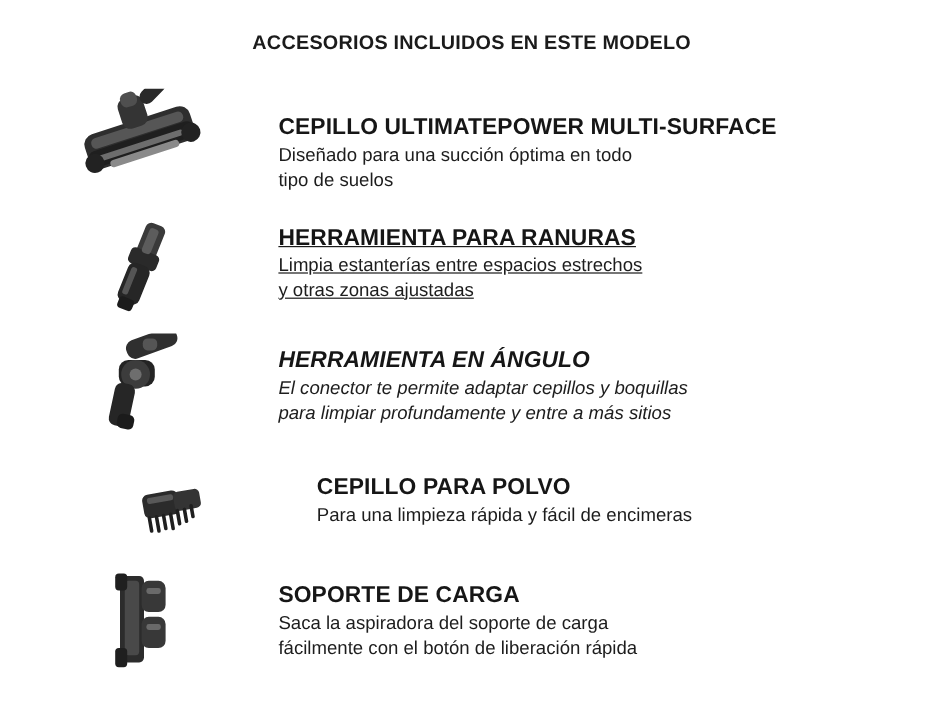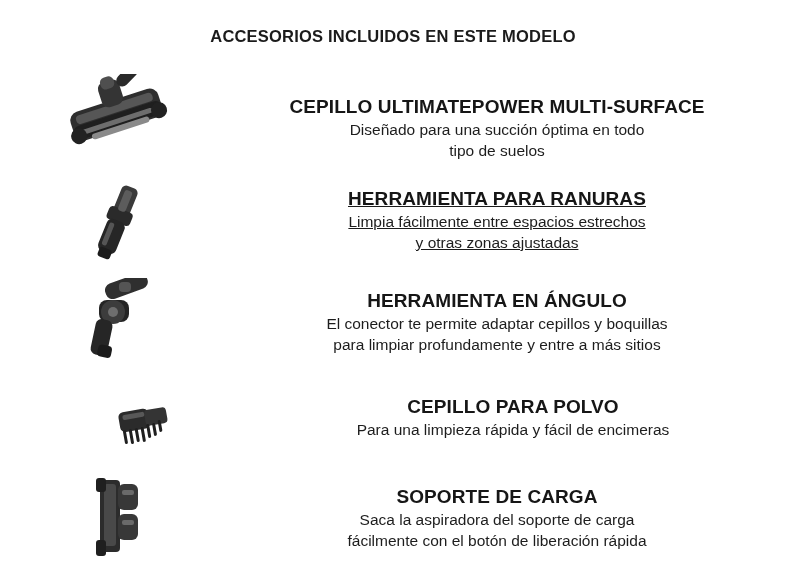--- a/index.html
+++ b/index.html
@@ -39,21 +39,20 @@
     top: 66px;
     left: 0;
     width: 786px;
   }
 
   .accessory-row {
     position: relative;
     display: flex;
     align-items: flex-start;
     min-height: 86px;
-    text-align: center;
   }
 
   .icon-cell {
     width: 232px;
     flex: 0 0 232px;
     display: flex;
     justify-content: center;
     align-items: flex-start;
     padding-top: 6px;
     box-sizing: border-box;
@@ -81,21 +80,21 @@
     font-weight: normal;
   }
 
   .acc-desc span {
     display: block;
   }
 
   
   .row-0 { min-height: 104px; }
   .row-1 { min-height: 100px; }
-  .row-2 { min-height: 102px; }
+  .row-2 { min-height: 102px; font-style: italic; }
   .row-3 { min-height: 92px; margin-left: 32px; }
   .row-4 { min-height: 96px; }
 
   .row-0 .text-cell { padding-top: 30px; }
   .row-1 .text-cell { padding-top: 18px; text-decoration: underline; }
   .row-2 .text-cell { padding-top: 20px; }
   .row-3 .text-cell { padding-top: 24px; }
   .row-4 .text-cell { padding-top: 22px; }
 
   .row-0 .icon-cell { padding-top: 8px; }
@@ -150,21 +149,21 @@
             <rect x="47" y="42" width="19" height="34" rx="6" fill="#262626"></rect>
             <rect x="50" y="72" width="13" height="10" rx="3" fill="#1c1c1c"></rect>
             <rect x="52" y="10" width="8" height="22" rx="3" fill="#5c5c5c"></rect>
             <rect x="50" y="46" width="5" height="24" rx="2" fill="#555"></rect>
           </g>
         </svg>
       </div>
       <div class="text-cell">
         <p class="acc-title">HERRAMIENTA PARA RANURAS</p>
         <p class="acc-desc">
-          <span>Limpia fácilmente entre espacios estrechos</span>
+          <span>Limpia estanterías entre espacios estrechos</span>
           <span>y otras zonas ajustadas</span>
         </p>
       </div>
     </div>
 
     <div class="accessory-row row-2">
       <div class="icon-cell">
         <svg width="110" height="88" viewBox="0 0 110 88">
           <g>
             <rect x="42" y="8" width="44" height="16" rx="7" fill="#2f2f2f" transform="rotate(-20 42 8)"></rect>

